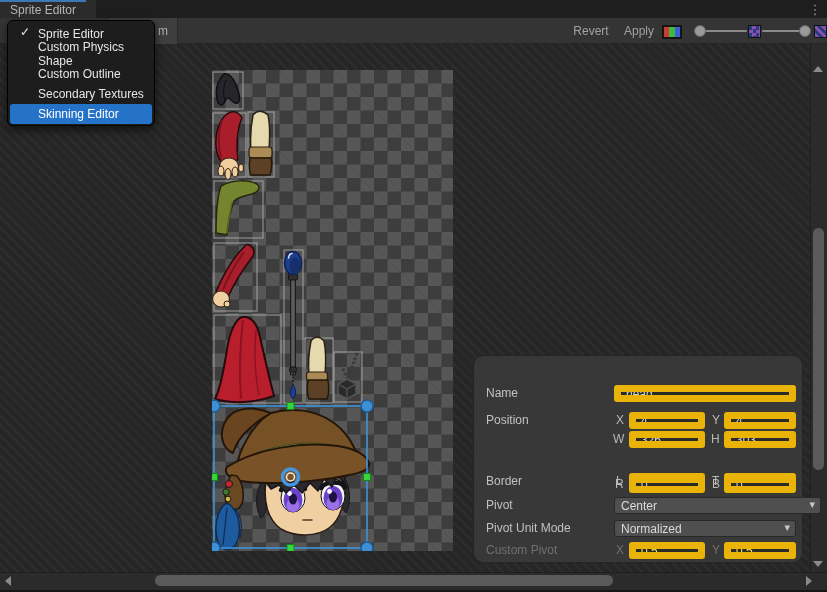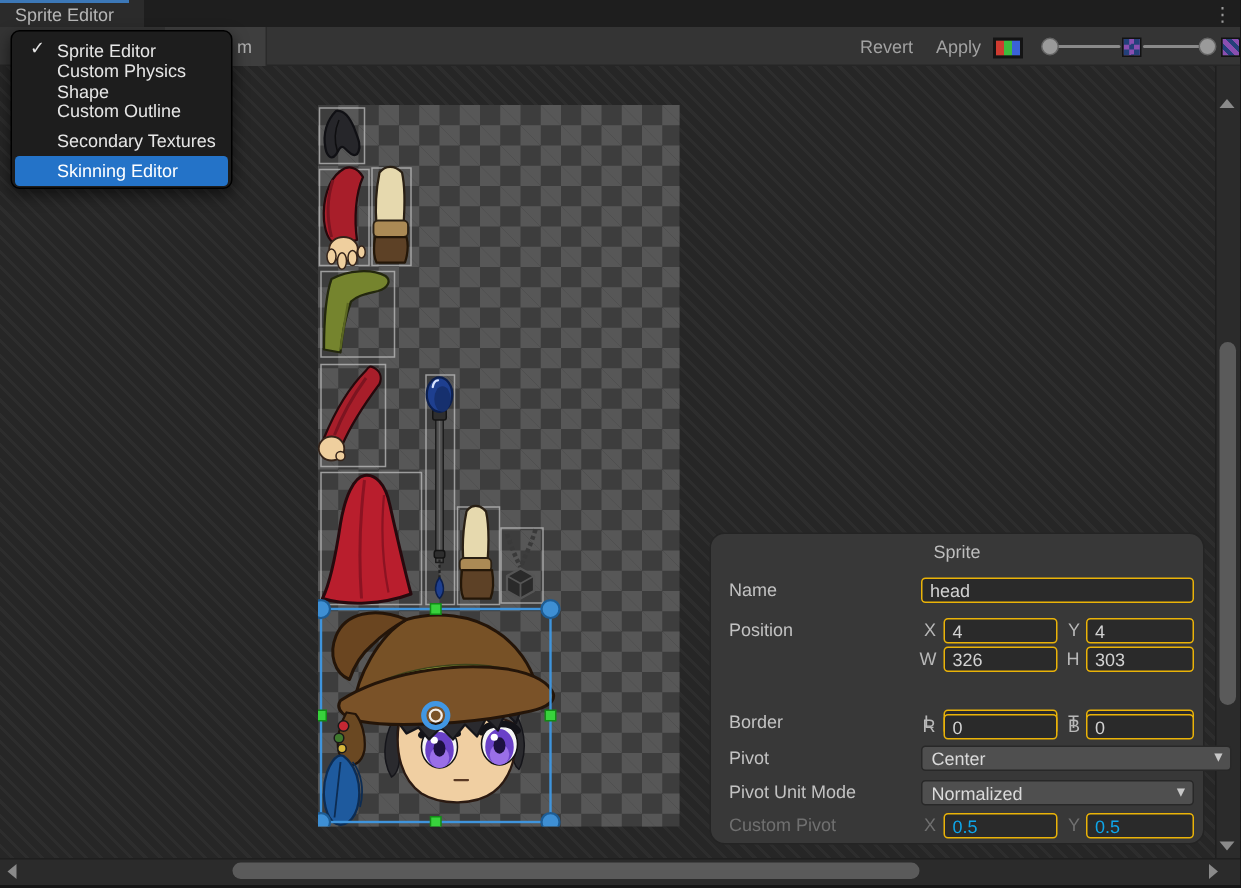--- a/index.html
+++ b/index.html
@@ -49,27 +49,27 @@
     background-size:27px 27px;background-position:0 0,13.5px 13.5px;}
   .canvas-svg{left:212px;top:70px;width:241px;height:481px;}
 
   
   .panel{left:473px;top:355px;width:330px;height:208px;background:#383838;border:1px solid #242424;
          border-radius:10px;z-index:10;}
   .panel-title{position:absolute;left:0;top:5px;width:100%;text-align:center;color:#bdbdbd;}
   .prow{position:absolute;left:0;width:100%;height:17px;}
   .plabel{position:absolute;left:12px;top:1px;color:#c2c2c2;}
   .flabel{position:absolute;top:1px;color:#b8b8b8;}
-  .pfield{position:absolute;top:0;height:17px;background:#2a2a2a;border:1px solid #eab308;border-radius:3px;
+  .pfield{position:absolute;top:0;height:17px;background:#2a2a2a;border:7px solid #eab308;border-radius:3px;
           color:#d2d2d2;display:flex;align-items:center;padding-left:5px;overflow:hidden;}
   .dropdown{position:absolute;top:0;height:17px;background:#4f4f4f;border:1px solid #282828;border-radius:3px;
             color:#dadada;display:flex;align-items:center;padding-left:6px;}
   .dd-arrow{position:absolute;right:5px;top:0px;color:#c8c8c8;font-size:11px;}
   .disabled-row .plabel,.disabled-row .flabel{color:#707070;}
-  .disabled-row .pfield{color:#0ea5e9;}
+  .disabled-row .pfield{color:#fde047;}
 
   
   .vscroll{left:810px;top:44px;width:17px;height:528px;background:#2b2b2b;border-left:1px solid #1f1f1f;}
   .vthumb{left:813px;top:228px;width:11px;height:242px;background:#5a5a5a;border-radius:6px;}
   .hscroll{left:0;top:572px;width:827px;height:18px;background:#2b2b2b;border-top:1px solid #1f1f1f;}
   .hthumb{left:155px;top:575px;width:458px;height:11px;background:#5a5a5a;border-radius:6px;}
   .tri{width:0;height:0;}
   .tri-up{border-left:5px solid transparent;border-right:5px solid transparent;border-bottom:6px solid #8a8a8a;}
   .tri-down{border-left:5px solid transparent;border-right:5px solid transparent;border-top:6px solid #8a8a8a;}
   .tri-left{border-top:5px solid transparent;border-bottom:5px solid transparent;border-right:6px solid #8a8a8a;}
@@ -251,21 +251,20 @@
       <g fill="#3e8fd4" stroke="#1d5c94" stroke-width="1.5">
         <circle cx="214" cy="406" r="6"></circle>
         <circle cx="367" cy="406" r="6"></circle>
         <circle cx="214" cy="548" r="6"></circle>
         <circle cx="367" cy="548" r="6"></circle>
       </g>
     </g>
   </svg>
 
   <div class="abs panel">
-    <div class="panel-title">Sprite</div>
 
     <div class="prow" style="top:29px;">
       <span class="plabel">Name</span>
       <div class="pfield" style="left:140px;width:182px;">
         <span>head</span>
       </div>
     </div>
 
     <div class="prow" style="top:56px;">
       <span class="plabel">Position</span>

